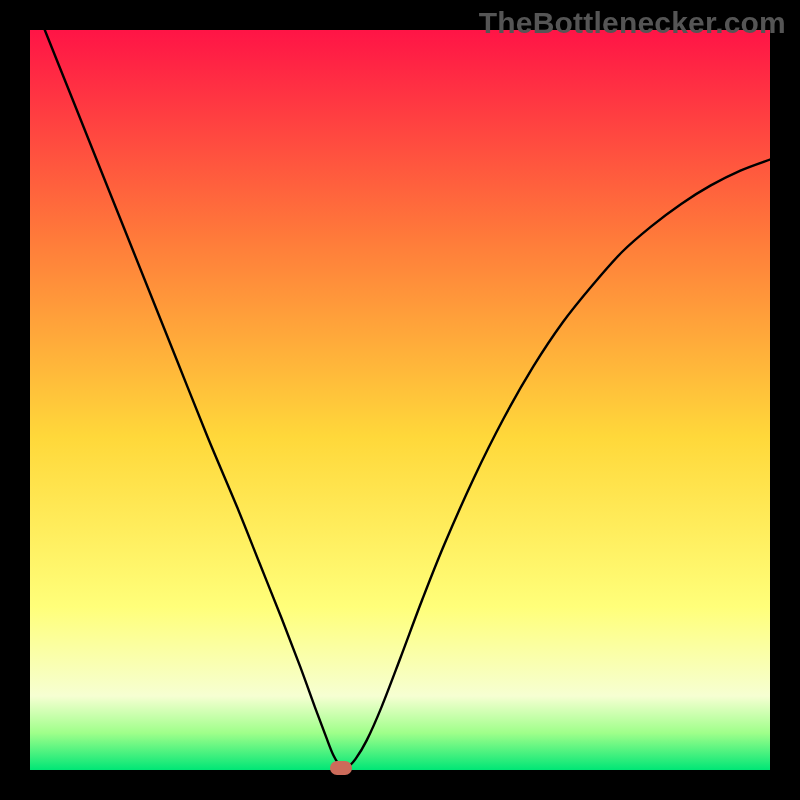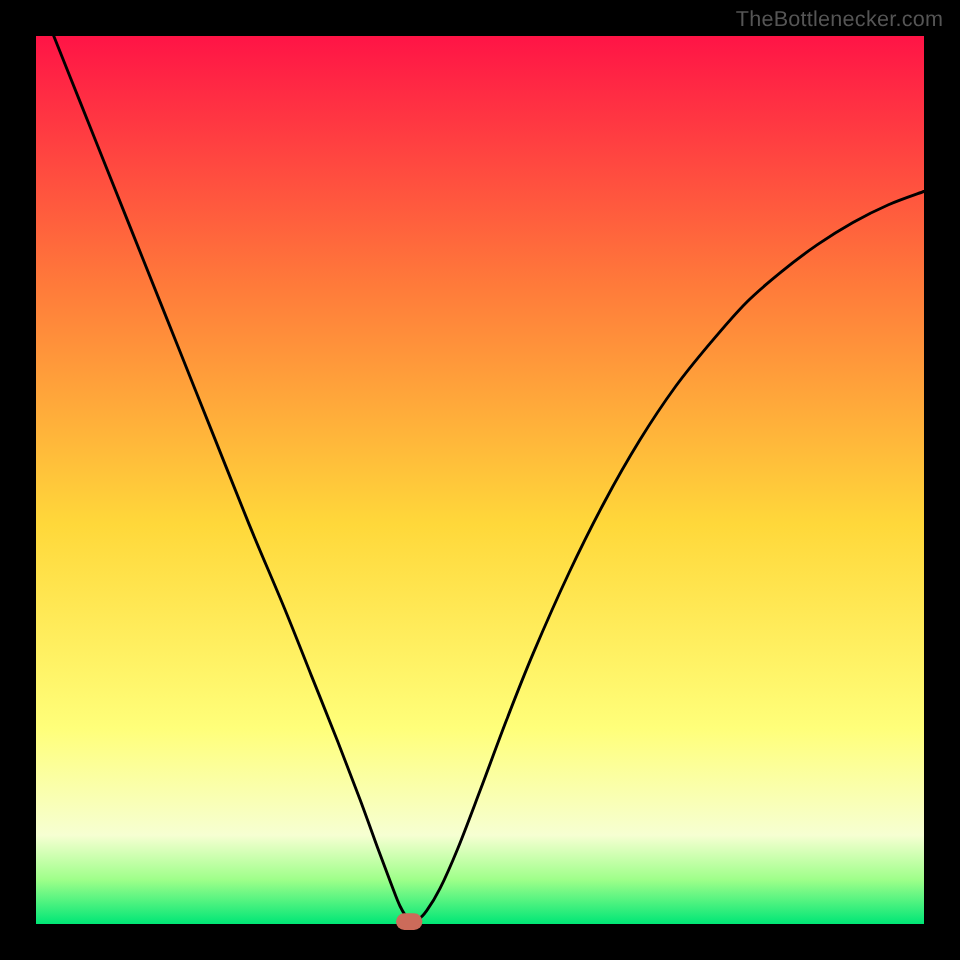--- a/index.html
+++ b/index.html
@@ -24,23 +24,23 @@
     left: 0;
     top: 0;
     width: 740px;
     height: 740px;
   }
   .watermark {
     position: absolute;
     top: 6px;
     right: 14px;
     color: #555;
-    font-size: 18px;
+    font-size: 30px;
     letter-spacing: 0.2px;
-    font-weight: 400;
+    font-weight: 700;
     z-index: 20;
   }
   svg {
     position: absolute;
     left: 0;
     top: 0;
     z-index: 10;
   }
   .marker {
     position: absolute;

